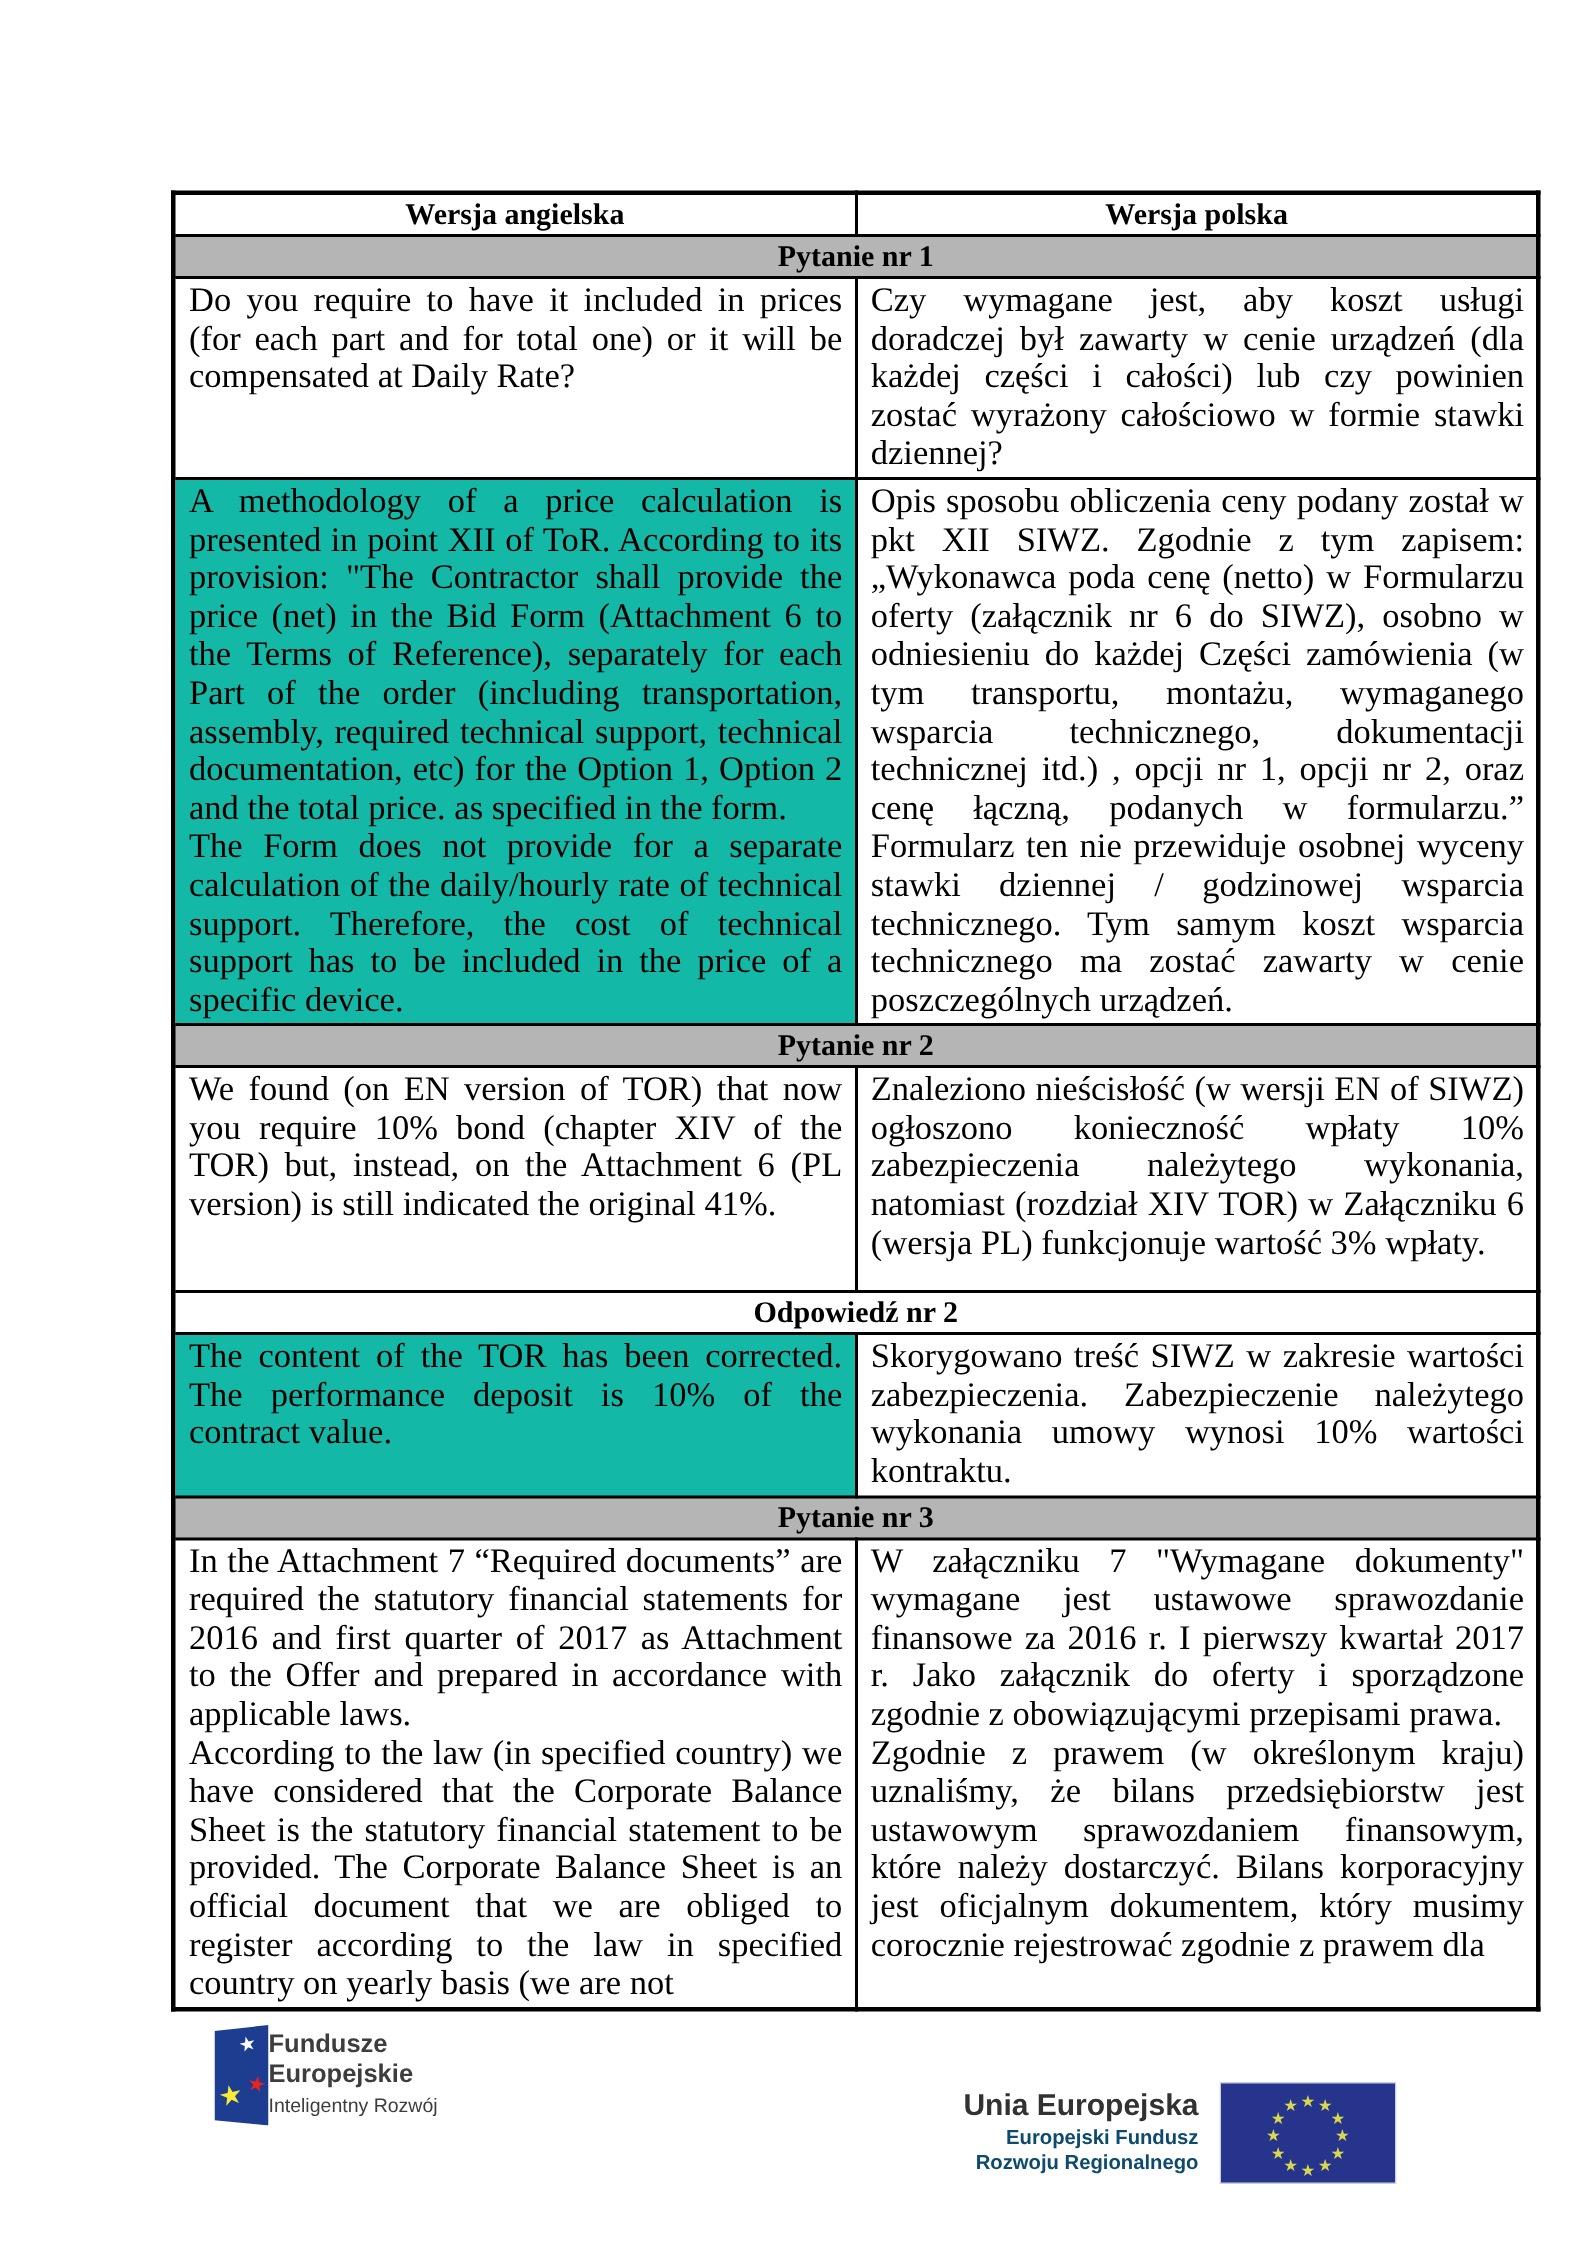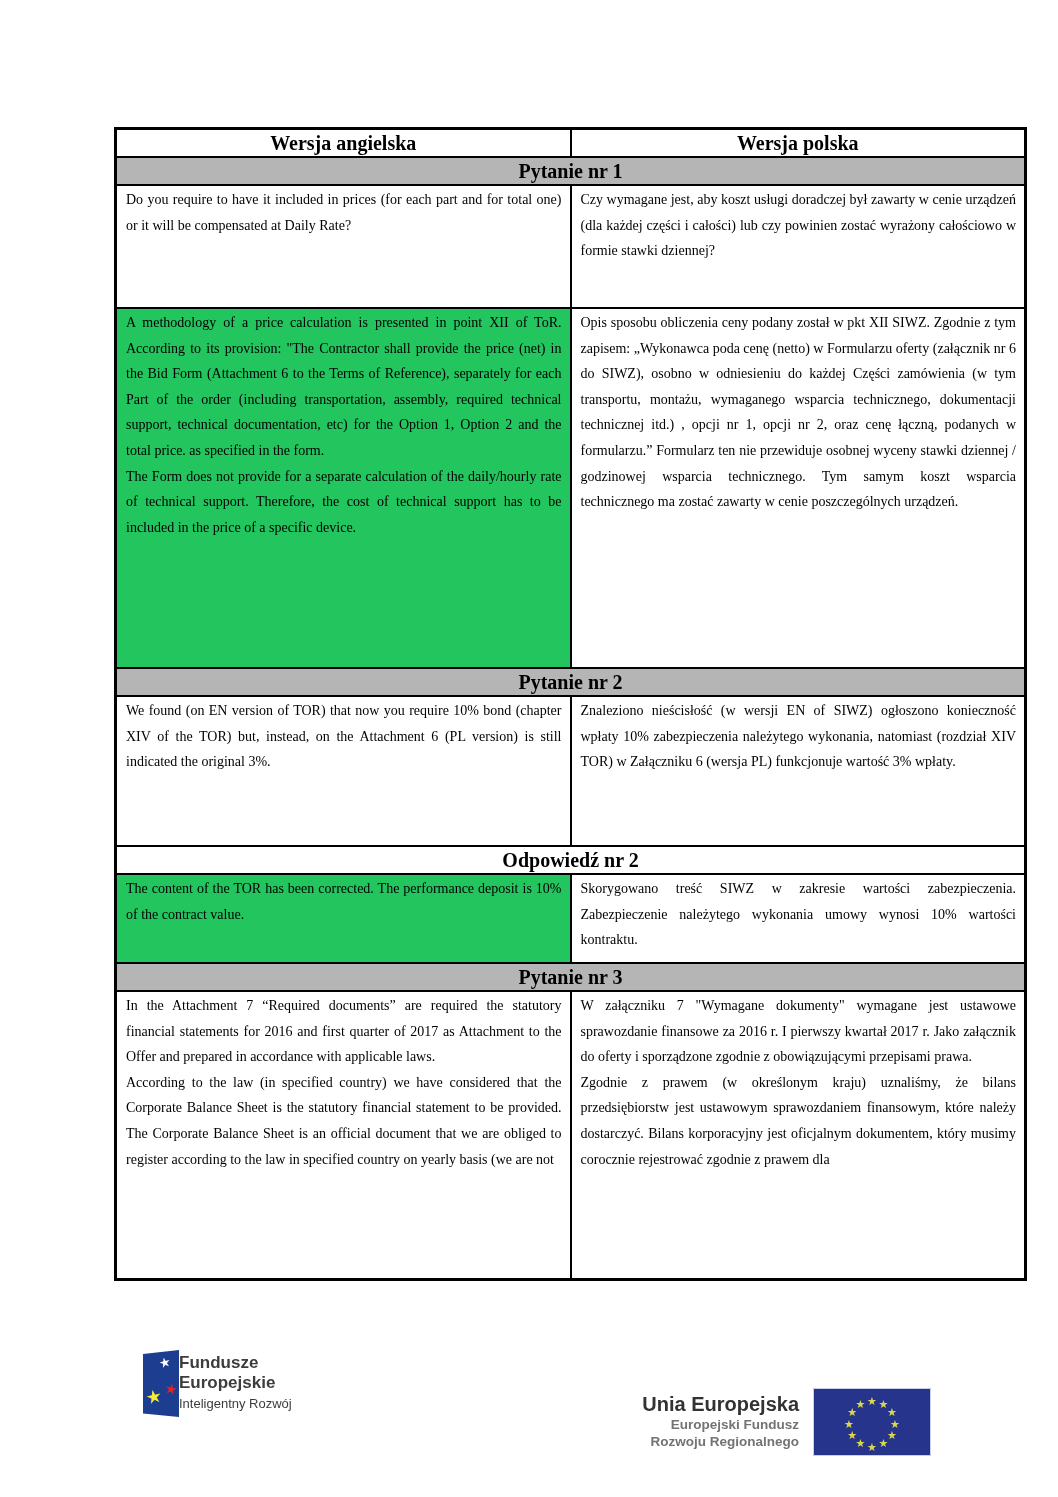--- a/index.html
+++ b/index.html
@@ -29,49 +29,49 @@
     font-weight: bold;
     text-align: center;
     font-size: 20px;
     line-height: 24px;
     padding: 1px 4px;
     vertical-align: middle;
   }
   td.gray { background: #b5b5b5; }
 
   td.cell {
-    font-size: 14px;
+    font-size: 23px;
     line-height: 25.6px;
     text-align: justify;
     padding: 1px 8px 3px 9px;
     white-space: pre-line;
     overflow: hidden;
   }
-  td.green { background: #22c55e; }
+  td.green { background: #14b8a6; }
 
   tr.r-colhead   { height: 25px; }
   tr.r-label     { height: 26px; margin-left: 44px; }
   tr.r-q1        { height: 123px; }
   tr.r-a1        { height: 360px; }
   tr.r-q2        { height: 150px; }
   tr.r-a2        { height: 89px;  }
   tr.r-q3        { height: 288px; }
 
   
   .footer { position: absolute; left: 0; top: 1340px; width: 1058px; height: 110px; }
 
   .fe-logo { position: absolute; left: 143px; top: 10px; display: flex; align-items: flex-start; }
   .fe-text { font-family: "Liberation Sans", sans-serif; color: #3e3d3c; padding-top: 3px; }
   .fe-title { font-size: 17px; font-weight: bold; line-height: 20px; }
   .fe-sub { font-size: 13px; line-height: 20px; margin-top: 1px; }
 
   .eu-logo { position: absolute; right: 127px; top: 10px; display: flex; align-items: flex-start; margin-top: 38px; }
   .eu-text { text-align: right; font-family: "Liberation Sans", sans-serif; color: #333232; margin-right: 14px; padding-top: 4px; }
   .eu-title { font-size: 20px; font-weight: bold; line-height: 24px; }
-  .eu-sub { font-size: 13.5px; font-weight: bold; line-height: 17px; color: #737373; }
+  .eu-sub { font-size: 13.5px; font-weight: bold; line-height: 17px; color: #0c4a6e; }
   .eu-flag-box { margin-top: 0; }
 </style>
 </head>
 <body>
 
 <table class="doc-table">
   <colgroup>
     <col style="width:50%">
       <col style="width:50%">
   </colgroup>
@@ -91,21 +91,21 @@
     <tr class="r-a1">
       <td class="cell green">A methodology of a price calculation is presented in point XII of ToR. According to its provision: "The Contractor shall provide the price (net) in the Bid Form (Attachment 6 to the Terms of Reference), separately for each Part of the order (including transportation, assembly, required technical support, technical documentation, etc) for the Option 1, Option 2 and the total price. as specified in the form.
 The Form does not provide for a separate calculation of the daily/hourly rate of technical support. Therefore, the cost of technical support has to be included in the price of a specific device.</td>
       <td class="cell">Opis sposobu obliczenia ceny podany został w pkt XII SIWZ. Zgodnie z tym zapisem: „Wykonawca poda cenę (netto) w Formularzu oferty (załącznik nr 6 do SIWZ), osobno w odniesieniu do każdej Części zamówienia (w tym transportu, montażu, wymaganego wsparcia technicznego, dokumentacji technicznej itd.) , opcji nr 1, opcji nr 2, oraz cenę łączną, podanych w formularzu.” Formularz ten nie przewiduje osobnej wyceny stawki dziennej / godzinowej wsparcia technicznego. Tym samym koszt wsparcia technicznego ma zostać zawarty w cenie poszczególnych urządzeń.</td>
     </tr>
 
     <tr class="r-label">
       <td class="hdr gray" colspan="2">Pytanie nr 2</td>
     </tr>
     <tr class="r-q2">
-      <td class="cell">We found (on EN version of TOR) that now you require 10% bond (chapter XIV of the TOR) but, instead, on the Attachment 6 (PL version) is still indicated the original 3%.</td>
+      <td class="cell">We found (on EN version of TOR) that now you require 10% bond (chapter XIV of the TOR) but, instead, on the Attachment 6 (PL version) is still indicated the original 41%.</td>
       <td class="cell">Znaleziono nieścisłość (w wersji EN of SIWZ) ogłoszono konieczność wpłaty 10% zabezpieczenia należytego wykonania, natomiast (rozdział XIV TOR) w Załączniku 6 (wersja PL) funkcjonuje wartość 3% wpłaty.</td>
     </tr>
     <tr class="r-label">
       <td class="hdr" colspan="2">Odpowiedź nr 2</td>
     </tr>
     <tr class="r-a2">
       <td class="cell green">The content of the TOR has been corrected. The performance deposit is 10% of the contract value.</td>
       <td class="cell">Skorygowano treść SIWZ w zakresie wartości zabezpieczenia. Zabezpieczenie należytego wykonania umowy wynosi 10% wartości kontraktu.</td>
     </tr>
 

